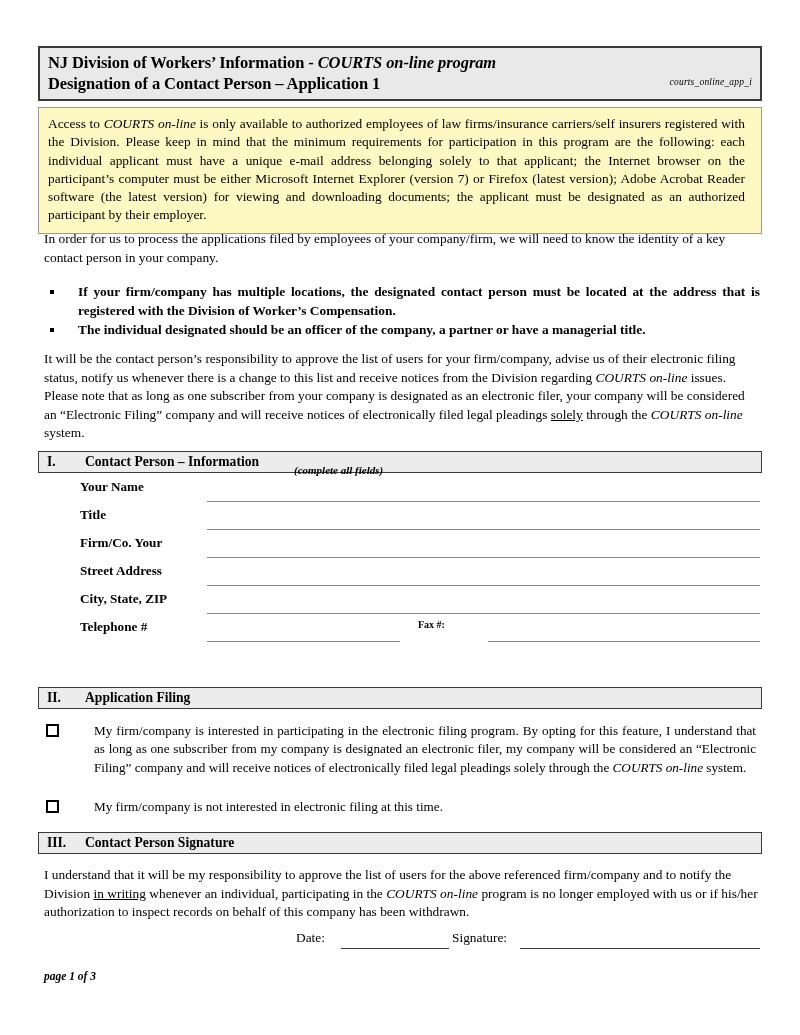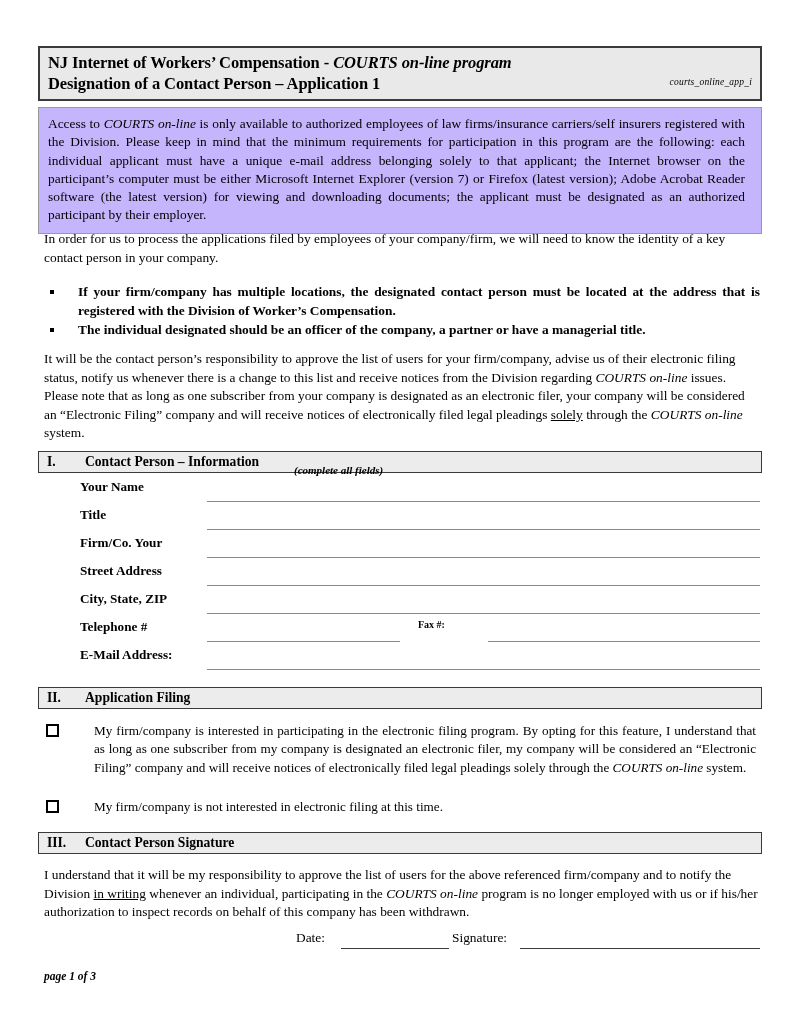--- a/index.html
+++ b/index.html
@@ -63,21 +63,21 @@
   }
 
   
   .notice-box {
     position: absolute;
     left: 0;
     top: 107px;
     width: 724px;
     box-sizing: border-box;
     border: 1px solid #9a9a9a;
-    background: #c4b5fd;
+    background: #fef9c3;
     padding: 7px 16px 8px 9px;
   }
   .notice-box p {
     margin: 0;
     font-size: 13.4px;
     line-height: 18.3px;
     text-align: justify;
     text-justify: inter-word;
   }
 
@@ -238,21 +238,21 @@
   u { text-decoration: underline; }
 </style>
 </head>
 <body>
 
 <div class="page">
   <div class="sheet">
 
     <div class="title-box">
       <div class="title-line1">
-        <span>NJ Internet of Workers’ Compensation - </span><span class="ital">COURTS on-line program</span>
+        <span>NJ Division of Workers’ Information - </span><span class="ital">COURTS on-line program</span>
       </div>
       <div class="title-line2">
         <span>Designation of a Contact Person – Application 1</span>
         <span class="doc-code">courts_online_app_i</span>
       </div>
     </div>
 
     <div class="notice-box">
       <p><span>Access to </span><span class="ital">COURTS on-line</span><span> is only available to authorized employees of law firms/insurance carriers/self insurers registered with the Division. Please keep in mind that the minimum requirements for participation in this program are the following: each individual applicant must have a unique e-mail address belonging solely to that applicant; the Internet browser on the participant’s computer must be either Microsoft Internet Explorer (version 7) or Firefox (latest version); Adobe Acrobat Reader software (the latest version) for viewing and downloading documents; the applicant must be designated as an authorized participant by their employer.</span></p>
     </div>
@@ -301,24 +301,20 @@
     <div class="field" style="top:591px;">
       <span class="flabel">City, State, ZIP</span>
       <span class="fline" style="width:553px;"></span>
     </div>
     <div class="field" style="top:619px;">
       <span class="flabel">Telephone #</span>
       <span class="fline" style="width:193px;"></span>
       <span class="fax-label">Fax #:</span>
       <span class="fline" style="left:450px;width:272px;"></span>
     </div>
-    <div class="field" style="top:647px;">
-      <span class="flabel">E-Mail Address:</span>
-      <span class="fline" style="width:553px;"></span>
-    </div>
 
     <div class="sec-bar" style="top:687px;">
       <span class="sec-num">II.</span>
       <span class="sec-title">Application Filing</span>
     </div>
 
     <div class="cbrow" style="top:722px;">
       <span class="cbox"></span>
       <div class="cbtext"><span>My firm/company is interested in participating in the electronic filing program. By opting for this feature, I understand that as long as one subscriber from my company is designated an electronic filer, my company will be considered an “Electronic Filing” company and will receive notices of electronically filed legal pleadings solely through the </span><span class="ital">COURTS on-line</span><span> system.</span></div>
     </div>

